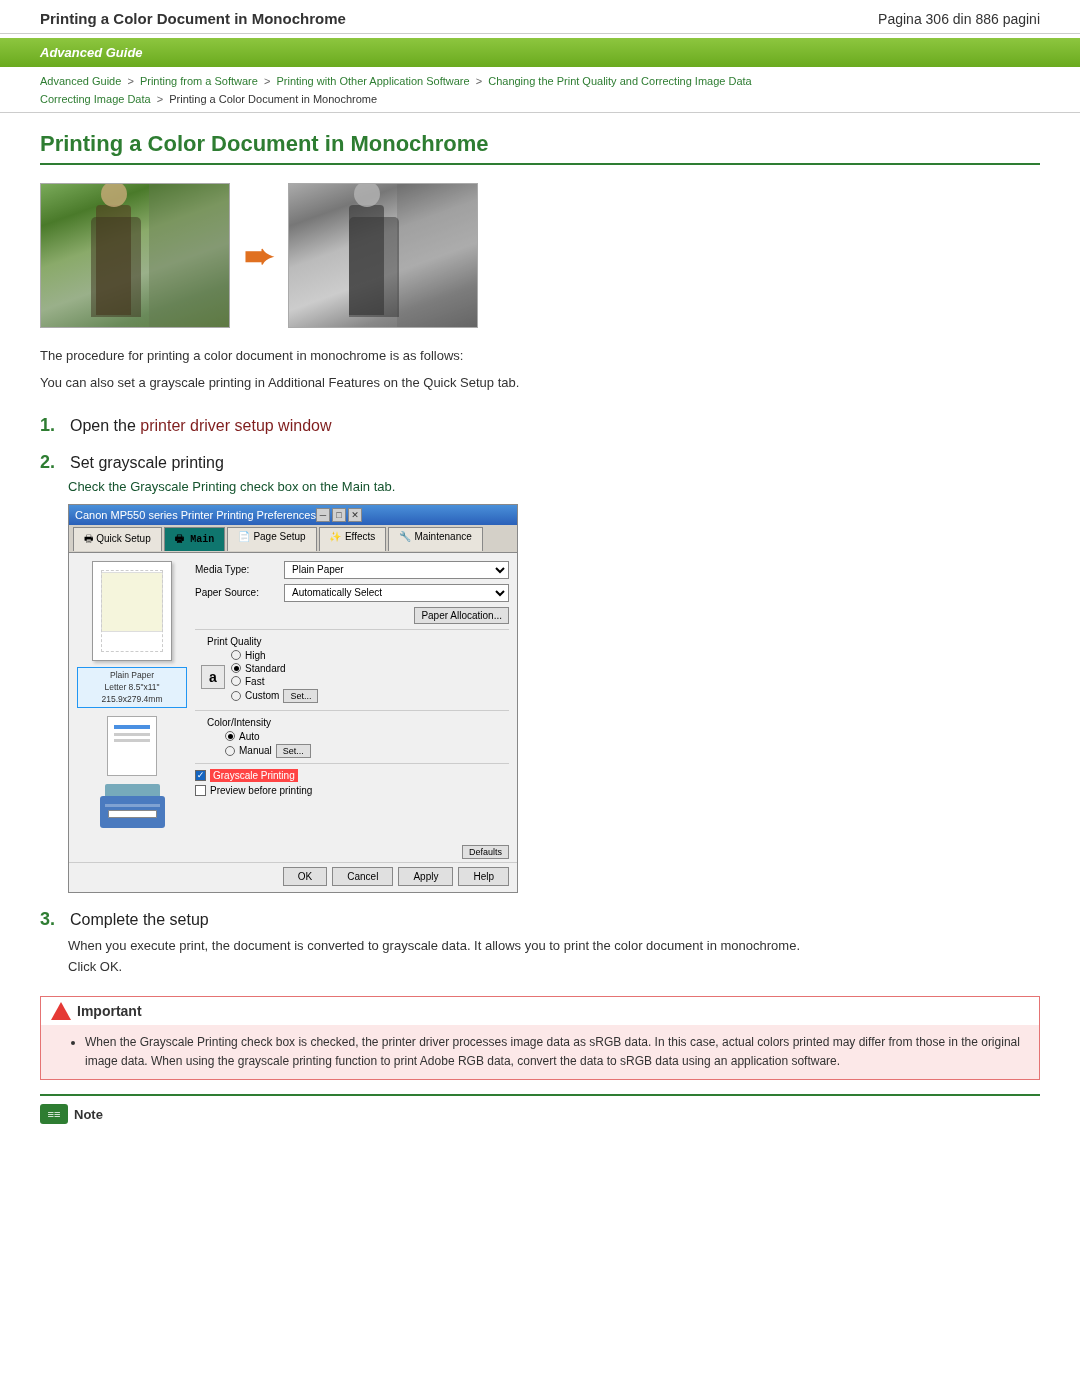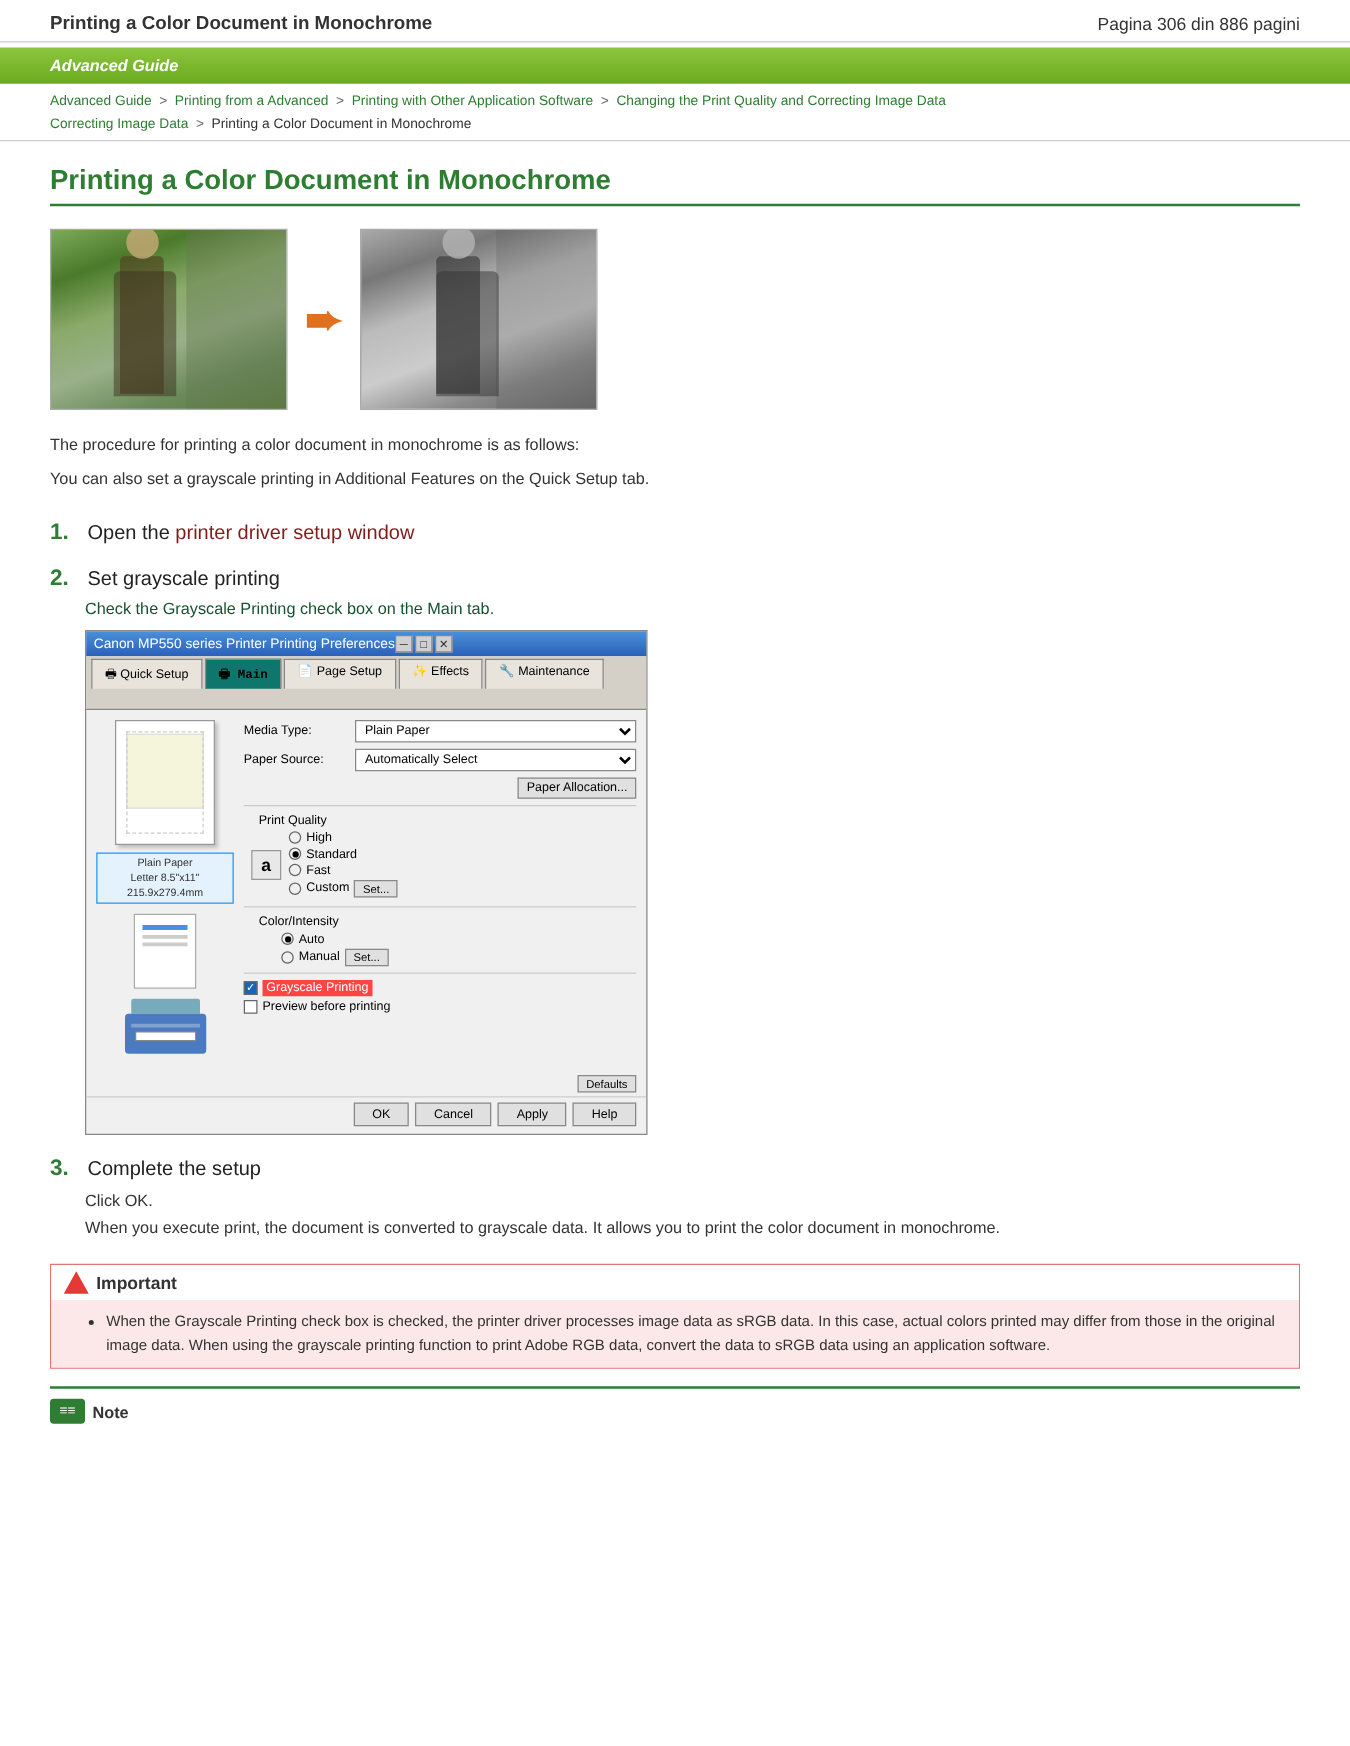--- a/index.html
+++ b/index.html
@@ -193,21 +193,21 @@
       display: flex;
       align-items: center;
       justify-content: center;
       cursor: pointer;
       color: #333;
     }
     .dialog-tabs {
       display: flex;
       background: #d4d0c8;
       border-bottom: 1px solid #888;
-      padding: 2px 4px 16px 4px;
+      padding: 2px 4px 1px 4px;
       gap: 2px;
     }
     .dialog-tab {
       padding: 3px 10px;
       background: #e8e4dc;
       border: 1px solid #888;
       border-bottom: none;
       font-size: 10px;
       cursor: pointer;
     }
@@ -471,21 +471,21 @@
   <span class="page-number">Pagina 306 din 886 pagini</span>
 </div>
 
 <div class="advanced-guide-bar">
   <span>Advanced Guide</span>
 </div>
 
 <div class="breadcrumb">
   <a href="#">Advanced Guide</a>
   <span class="sep"> &gt; </span>
-  <a href="#">Printing from a Advanced</a>
+  <a href="#">Printing from a Software</a>
   <span class="sep"> &gt; </span>
   <a href="#">Printing with Other Application Software</a>
   <span class="sep"> &gt; </span>
   <a href="#">Changing the Print Quality and Correcting Image Data</a>
   <br>
   <a href="#">Correcting Image Data</a>
   <span class="sep"> &gt; </span>
   <span>Printing a Color Document in Monochrome</span>
 </div>
 
@@ -669,22 +669,22 @@
 
   </div>
 
   
   <div class="step complete-section">
     <div class="step-heading">
       <span class="step-number">3.</span>
       <span class="step-title">Complete the setup</span>
     </div>
     <div class="complete-step-text">
+      <p>When you execute print, the document is converted to grayscale data. It allows you to print the color document in monochrome.</p>
       <p>Click OK.</p>
-      <p>When you execute print, the document is converted to grayscale data. It allows you to print the color document in monochrome.</p>
     </div>
   </div>
 
   
   <div class="important-box">
     <div class="important-header">
       <div class="important-triangle"></div>
       <span class="important-title">Important</span>
     </div>
     <ul class="important-content">

